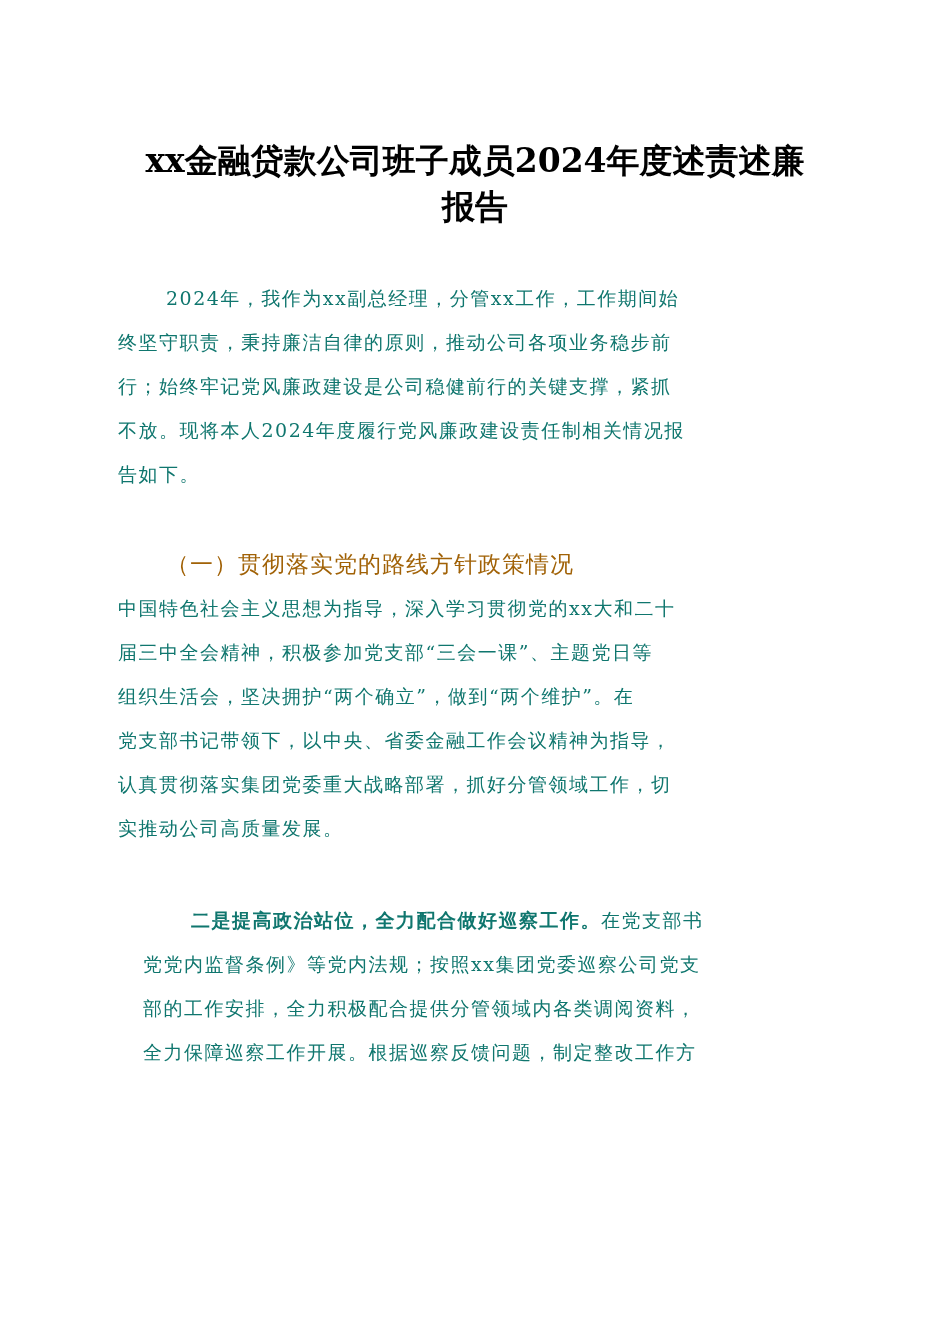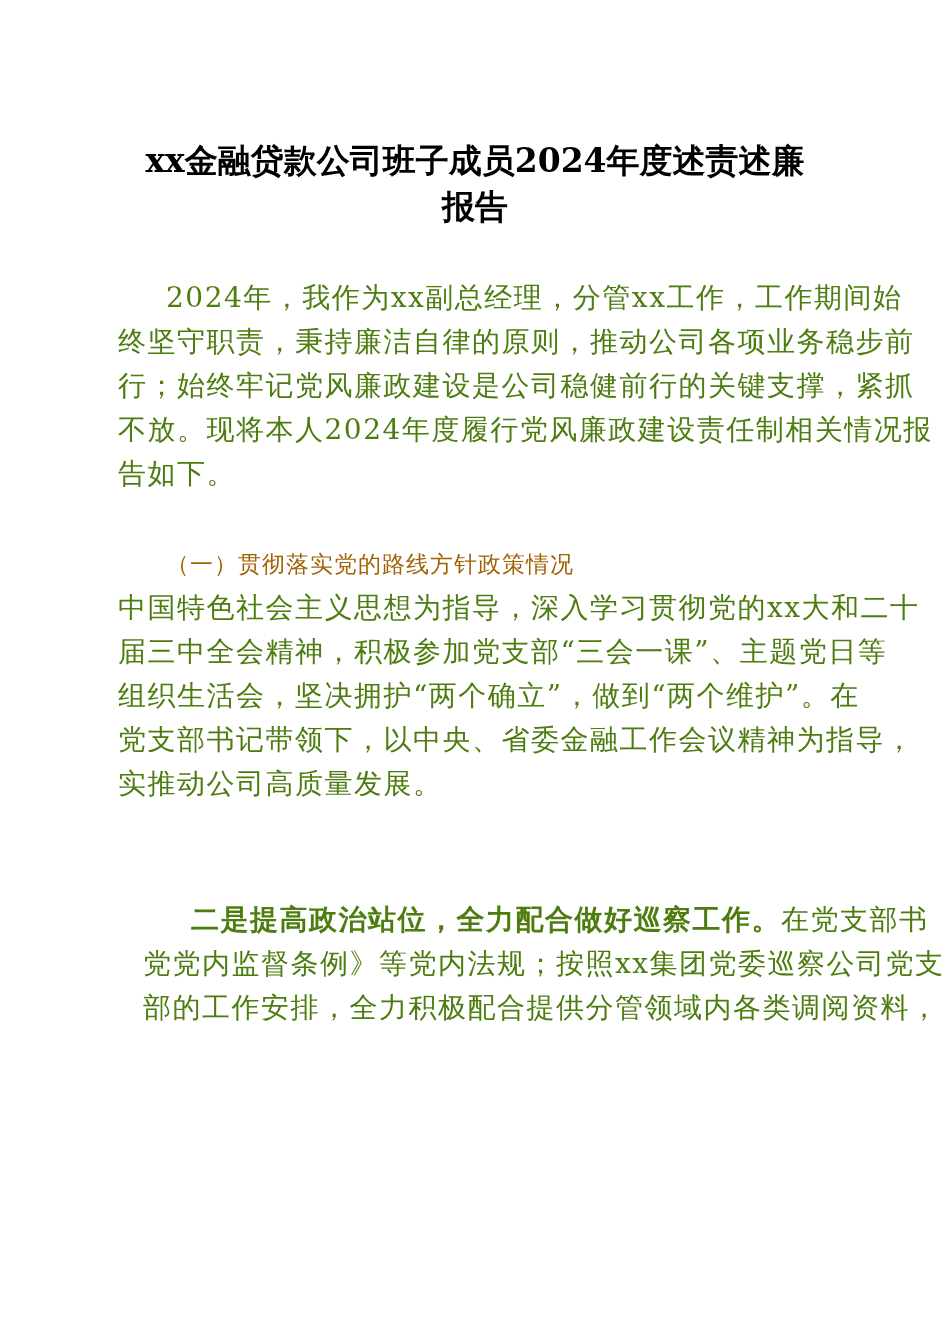--- a/index.html
+++ b/index.html
@@ -31,25 +31,25 @@
       font-weight: bold;
       font-size: 33px;
       line-height: 46px;
       letter-spacing: 0px;
       color: #000;
     }
     .body-text {
       position: absolute;
       left: 118px;
       width: 714px;
-      font-size: 28px;
+      font-size: 19px;
       line-height: 44px;
       text-align: justify;
       text-justify: inter-character;
-      color: #4d7c0f;
+      color: #0f766e;
       letter-spacing: 1.5px;
     }
     .p1 { top: 276px; }
     .p1 .line, .block .line { display: block; white-space: nowrap; }
     .indent { padding-left: 48px; }
     .heading1 {
       position: absolute;
       left: 166px;
       top: 504px;
       font-family: "DejaVu Sans", "Liberation Sans", sans-serif;
@@ -90,22 +90,24 @@
   </div>
 
 
   <div class="heading2">（一）贯彻落实党的路线方针政策情况</div>
 
   <div class="body-text p2 block">
     <span class="line">中国特色社会主义思想为指导，深入学习贯彻党的xx大和二十</span>
     <span class="line">届三中全会精神，积极参加党支部“三会一课”、主题党日等</span>
     <span class="line">组织生活会，坚决拥护“两个确立”，做到“两个维护”。在</span>
     <span class="line">党支部书记带领下，以中央、省委金融工作会议精神为指导，</span>
+    <span class="line">认真贯彻落实集团党委重大战略部署，抓好分管领域工作，切</span>
     <span class="line">实推动公司高质量发展。</span>
   </div>
 
   <div class="body-text p3 block">
     <span class="line indent"><span class="lead">二是提高政治站位，全力配合做好巡察工作。</span><span>在党支部书</span></span>
     <span class="line">党党内监督条例》等党内法规；按照xx集团党委巡察公司党支</span>
     <span class="line">部的工作安排，全力积极配合提供分管领域内各类调阅资料，</span>
+    <span class="line">全力保障巡察工作开展。根据巡察反馈问题，制定整改工作方</span>
   </div>
 
 </div>
 
 </body></html>

